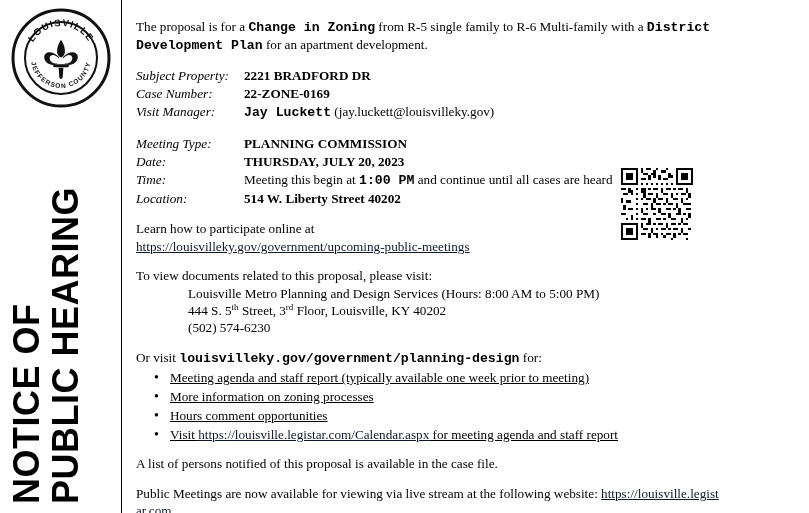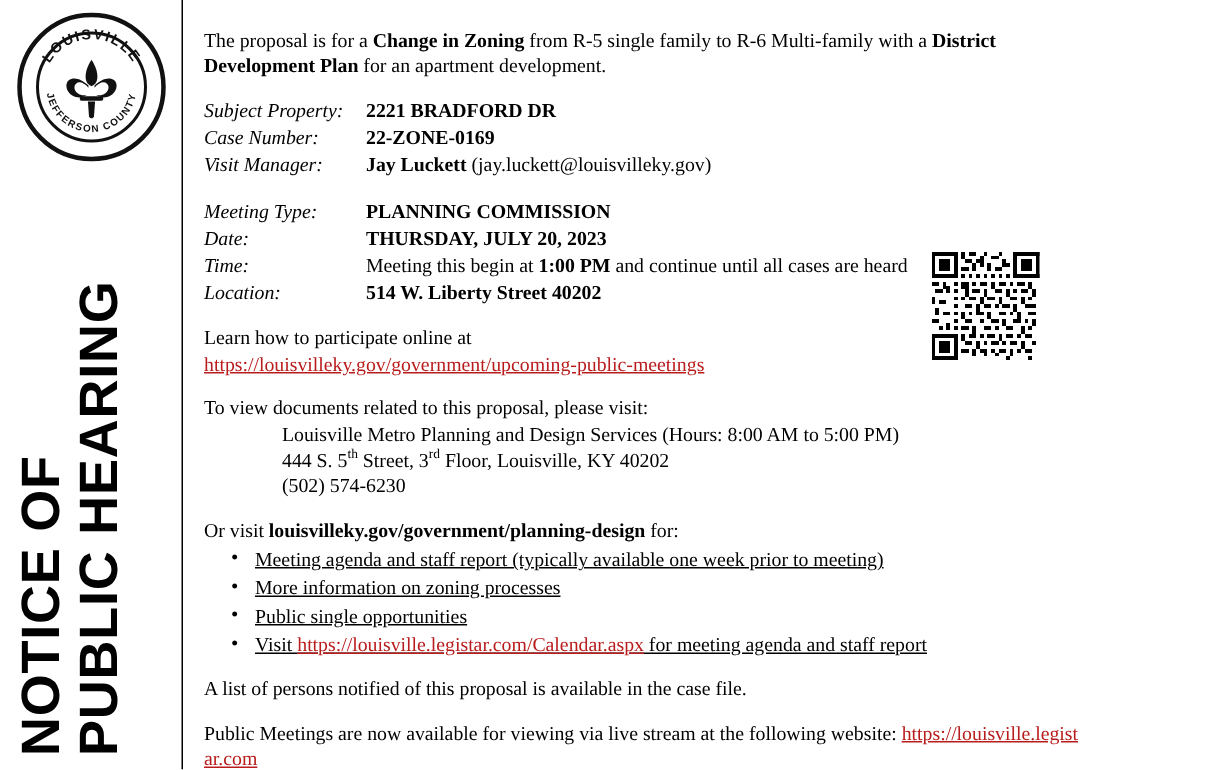--- a/index.html
+++ b/index.html
@@ -69,42 +69,42 @@
     left: 136px;
     top: 18px;
     width: 660px;
     font-size: 13.2px;
     line-height: 1.32;
   }
   .para {
     margin: 0 0 12px 0;
     width: 586px;
   }
-  b { font-weight: bold; }
+  b { font-weight: bold; font-family: Liberation Mono, monospace; }
 
   .field-block {
     margin: 0 0 12px 0;
   }
   .field-row {
     display: flex;
     align-items: baseline;
     line-height: 1.38;
   }
   .field-label {
     width: 108px;
     flex: 0 0 108px;
     font-style: italic;
   }
   .field-value { flex: 1 1 auto; }
   .field-value.bold { font-weight: bold; }
 
   .meeting-row .field-label { width: 108px; flex: 0 0 108px; }
 
   .link {
-    color: #b91c1c;
+    color: #0f172a;
     text-decoration: underline;
     word-break: break-all;
   }
 
   .block-gap { margin: 0 0 12px 0; }
 
   .indent1 { margin-left: 52px; }
 
   ul.bullets {
     margin: 2px 0 11px 0;
@@ -379,21 +379,21 @@
       <div class="indent1">Louisville Metro Planning and Design Services (Hours: 8:00 AM to 5:00 PM)</div>
       <div class="indent1"><span>444 S. 5</span><sup>th</sup><span> Street, 3</span><sup>rd</sup><span> Floor, Louisville, KY 40202</span></div>
       <div class="indent1">(502) 574-6230</div>
     </div>
 
     <div>
       <div><span>Or visit </span><b>louisvilleky.gov/government/planning-design</b><span> for:</span></div>
       <ul class="bullets">
         <li>Meeting agenda and staff report (typically available one week prior to meeting)</li>
         <li>More information on zoning processes</li>
-        <li>Public single opportunities</li>
+        <li>Hours comment opportunities</li>
         <li><span>Visit </span><a class="link" href="#">https://louisville.legistar.com/Calendar.aspx</a><span> for meeting agenda and staff report</span></li>
       </ul>
     </div>
 
     <p class="para">A list of persons notified of this proposal is available in the case file.</p>
 
     <p class="para"><span>Public Meetings are now available for viewing via live stream at the following website: </span><a class="link" href="#">https://louisville.legistar.com</a></p>
 
   </div>
 </div>

